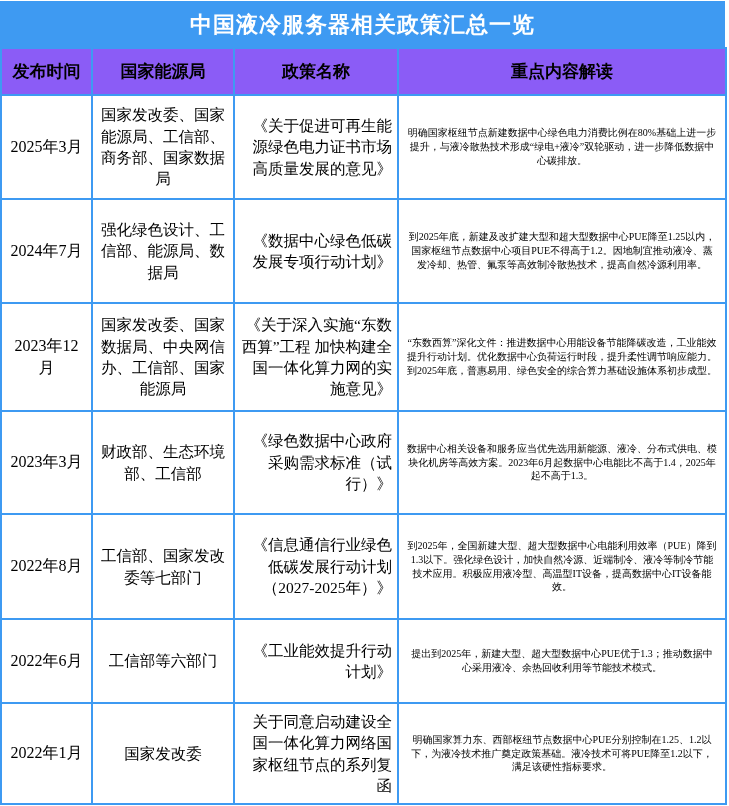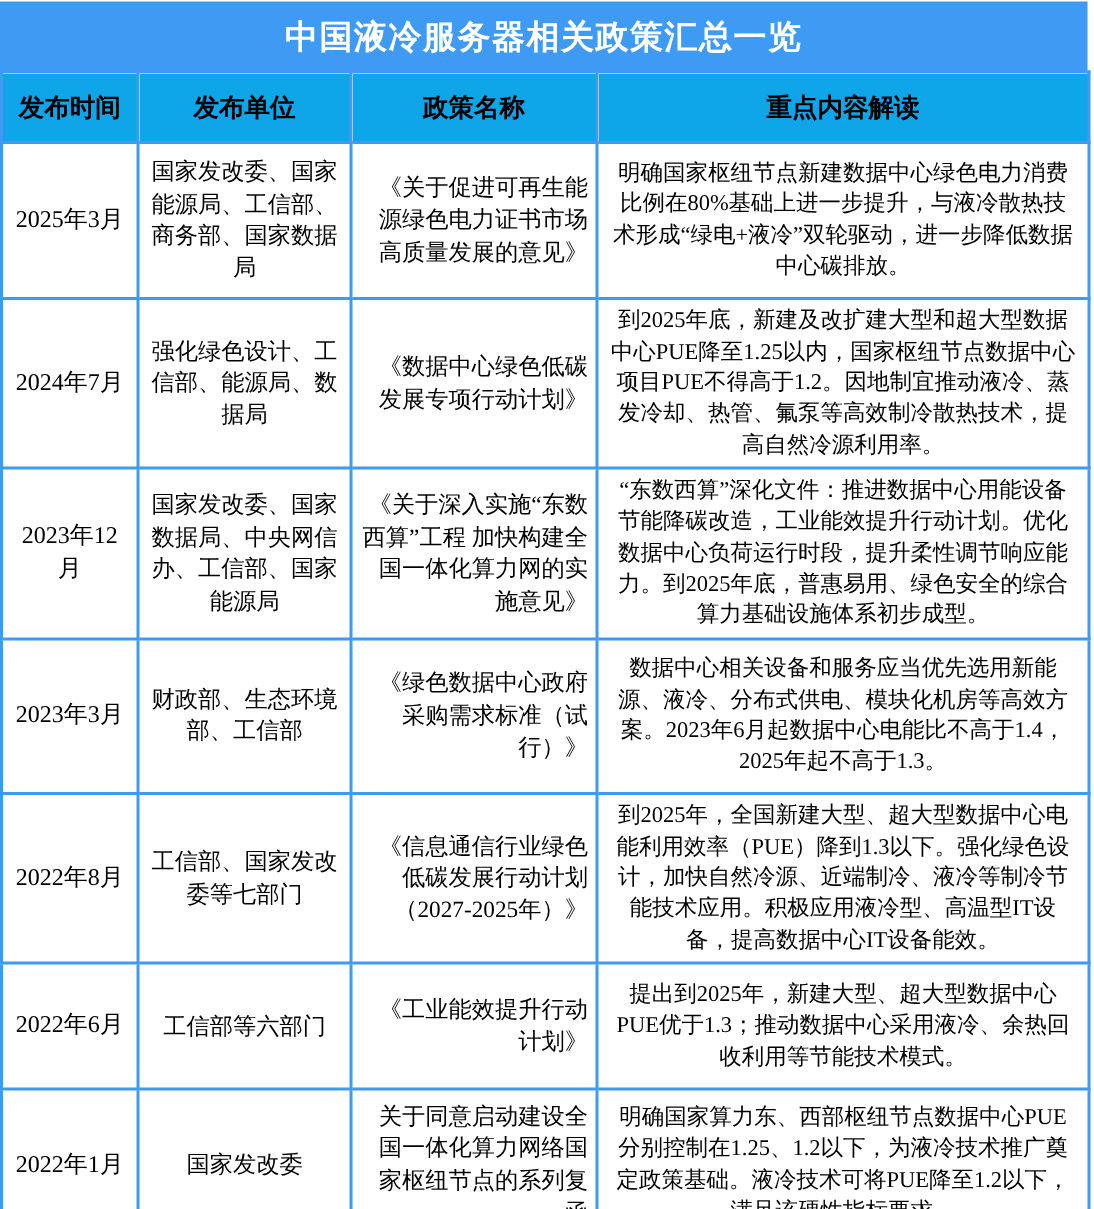--- a/index.html
+++ b/index.html
@@ -42,36 +42,36 @@
   col.c3 { width: 164px; }
   col.c4 { width: 328px; }
   th, td {
     border: 2px solid #3E9AF2;
     text-align: center;
     vertical-align: middle;
     background: #ffffff;
     overflow: hidden;
   }
   th {
-    background: #0ea5e9;
+    background: #8b5cf6;
     font-family: "Liberation Sans", "DejaVu Sans", sans-serif;
     font-weight: bold;
     font-size: 17px;
     height: 43px;
     color: #000000;
   }
   td {
     font-size: 15px;
     line-height: 1.38;
     padding: 4px 5px;
   }
   td.c-date { font-size: 16px; }
   td.c-org { font-size: 15.5px; padding: 4px 4px; }
   td.c-policy { font-size: 15.5px; padding: 4px 5px; text-align: right; }
-  td.c-summary { font-size: 15px; padding: 4px 8px; }
+  td.c-summary { font-size: 10px; padding: 4px 8px; }
   tbody tr:nth-child(1) { height: 104px; }
   tbody tr:nth-child(2) { height: 104px; }
   tbody tr:nth-child(3) { height: 108px; }
   tbody tr:nth-child(4) { height: 103px; }
   tbody tr:nth-child(5) { height: 105px; }
   tbody tr:nth-child(6) { height: 84px; }
   tbody tr:nth-child(7) { height: 101px; }
 </style>
 </head>
 <body>
@@ -83,21 +83,21 @@
   <table class="policy">
     <colgroup>
       <col class="c1">
         <col class="c2">
         <col class="c3">
         <col class="c4">
     </colgroup>
     <thead>
       <tr>
         <th>发布时间</th>
-        <th>发布单位</th>
+        <th>国家能源局</th>
         <th>政策名称</th>
         <th>重点内容解读</th>
       </tr>
     </thead>
     <tbody>
       <tr>
         <td class="c-date">2025年3月</td>
         <td class="c-org">国家发改委、国家能源局、工信部、商务部、国家数据局</td>
         <td class="c-policy">《关于促进可再生能源绿色电力证书市场高质量发展的意见》</td>
         <td class="c-summary">明确国家枢纽节点新建数据中心绿色电力消费比例在80%基础上进一步提升，与液冷散热技术形成“绿电+液冷”双轮驱动，进一步降低数据中心碳排放。</td>

